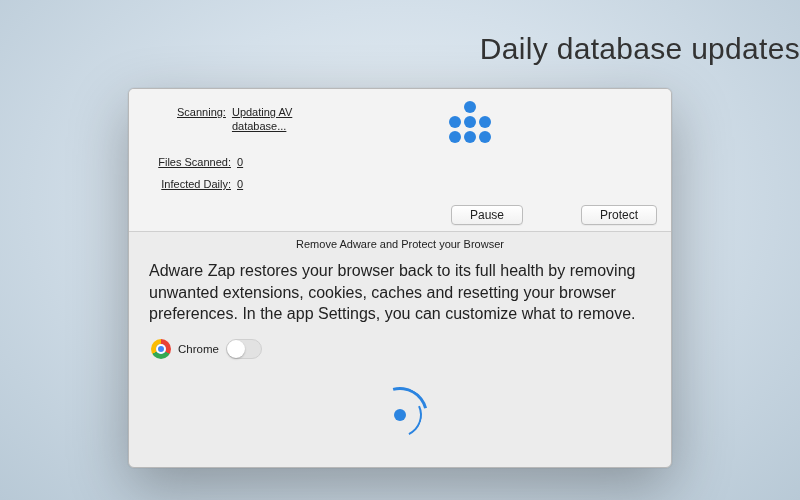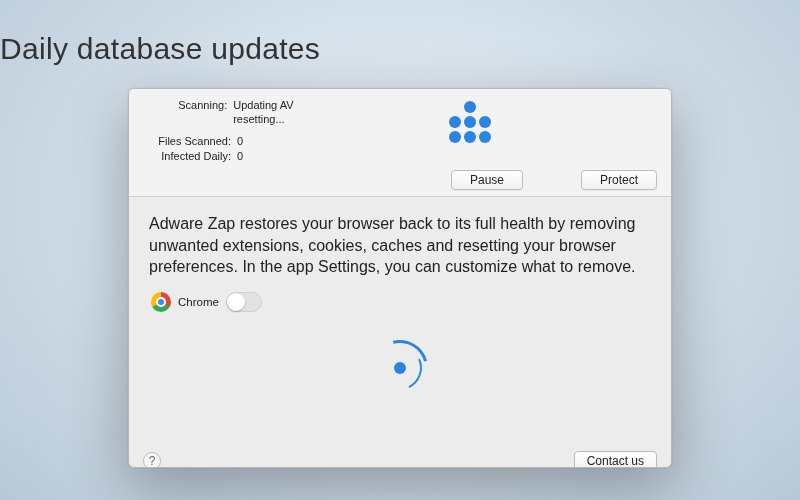--- a/index.html
+++ b/index.html
@@ -3,21 +3,21 @@
 <meta charset="utf-8">
 <style>
   * { box-sizing: border-box; margin: 0; padding: 0; }
   html, body { width: 800px; height: 500px; overflow: hidden; }
   body {
     font-family: -apple-system, "Helvetica Neue", Helvetica, Arial, sans-serif;
     background: radial-gradient(ellipse at 50% 40%, #e9f0f5 0%, #d4e0ea 45%, #b8c9d6 100%);
     position: relative;
   }
   .hero-title {
-    text-align: left;
+    text-align: right;
     font-size: 30px;
     font-weight: 300;
     color: #333;
     margin-top: 32px;
     letter-spacing: 0.3px;
   }
   .window {
     position: absolute;
     left: 128px;
     top: 88px;
@@ -32,21 +32,21 @@
   
   .scan-panel {
     background: #f3f3f3;
     border-bottom: 1px solid #cfcfcf;
     padding: 8px 14px 6px 14px;
     font-size: 11px;
     color: #222;
   }
   .scan-rows { display: flex; align-items: flex-start; }
   .scan-left { flex: 0 0 200px; }
-  .scan-row { display: flex; margin: 1px 0; line-height: 14px; }
+  .scan-row { display: flex; margin: 8px 0; line-height: 14px; text-decoration: underline; }
   .scan-label { width: 88px; text-align: right; margin-right: 6px; color: #222; }
   .scan-value { color: #222; }
   .scan-center { flex: 1; display: flex; justify-content: center; align-items: center; padding-top: 4px; }
   .dot-grid {
     display: grid;
     grid-template-columns: repeat(3, 12px);
     grid-template-rows: repeat(3, 12px);
     gap: 3px;
   }
   .dot { width: 12px; height: 12px; border-radius: 50%; background: #2b84e0; }
@@ -172,21 +172,21 @@
 
 <div class="hero-title">Daily database updates</div>
 
 <div class="window">
 
   <div class="scan-panel">
     <div class="scan-rows">
       <div class="scan-left">
         <div class="scan-row">
           <div class="scan-label">Scanning:</div>
-          <div class="scan-value">Updating AV resetting...</div>
+          <div class="scan-value">Updating AV database...</div>
         </div>
         <div style="height:6px"></div>
         <div class="scan-row">
           <div class="scan-label">Files Scanned:</div>
           <div class="scan-value">0</div>
         </div>
         <div class="scan-row">
           <div class="scan-label">Infected Daily:</div>
           <div class="scan-value">0</div>
         </div>
@@ -206,20 +206,21 @@
       </div>
       <div style="flex:0 0 60px"></div>
     </div>
     <div class="scan-buttons">
       <button class="mac-btn">Pause</button>
       <button class="mac-btn">Protect</button>
     </div>
   </div>
 
   <div class="main">
+    <div class="hidden-header">Remove Adware and Protect your Browser</div>
     <div class="desc">Adware Zap restores your browser back to its full health by removing unwanted extensions, cookies, caches and resetting your browser preferences. In the app Settings, you can customize what to remove.</div>
 
     <div class="browsers">
       <div class="browser">
         <div class="bicon chrome"></div>
         <span>Chrome</span>
         <div class="switch">
             <div class="knob"></div>
           </div>
       </div>

